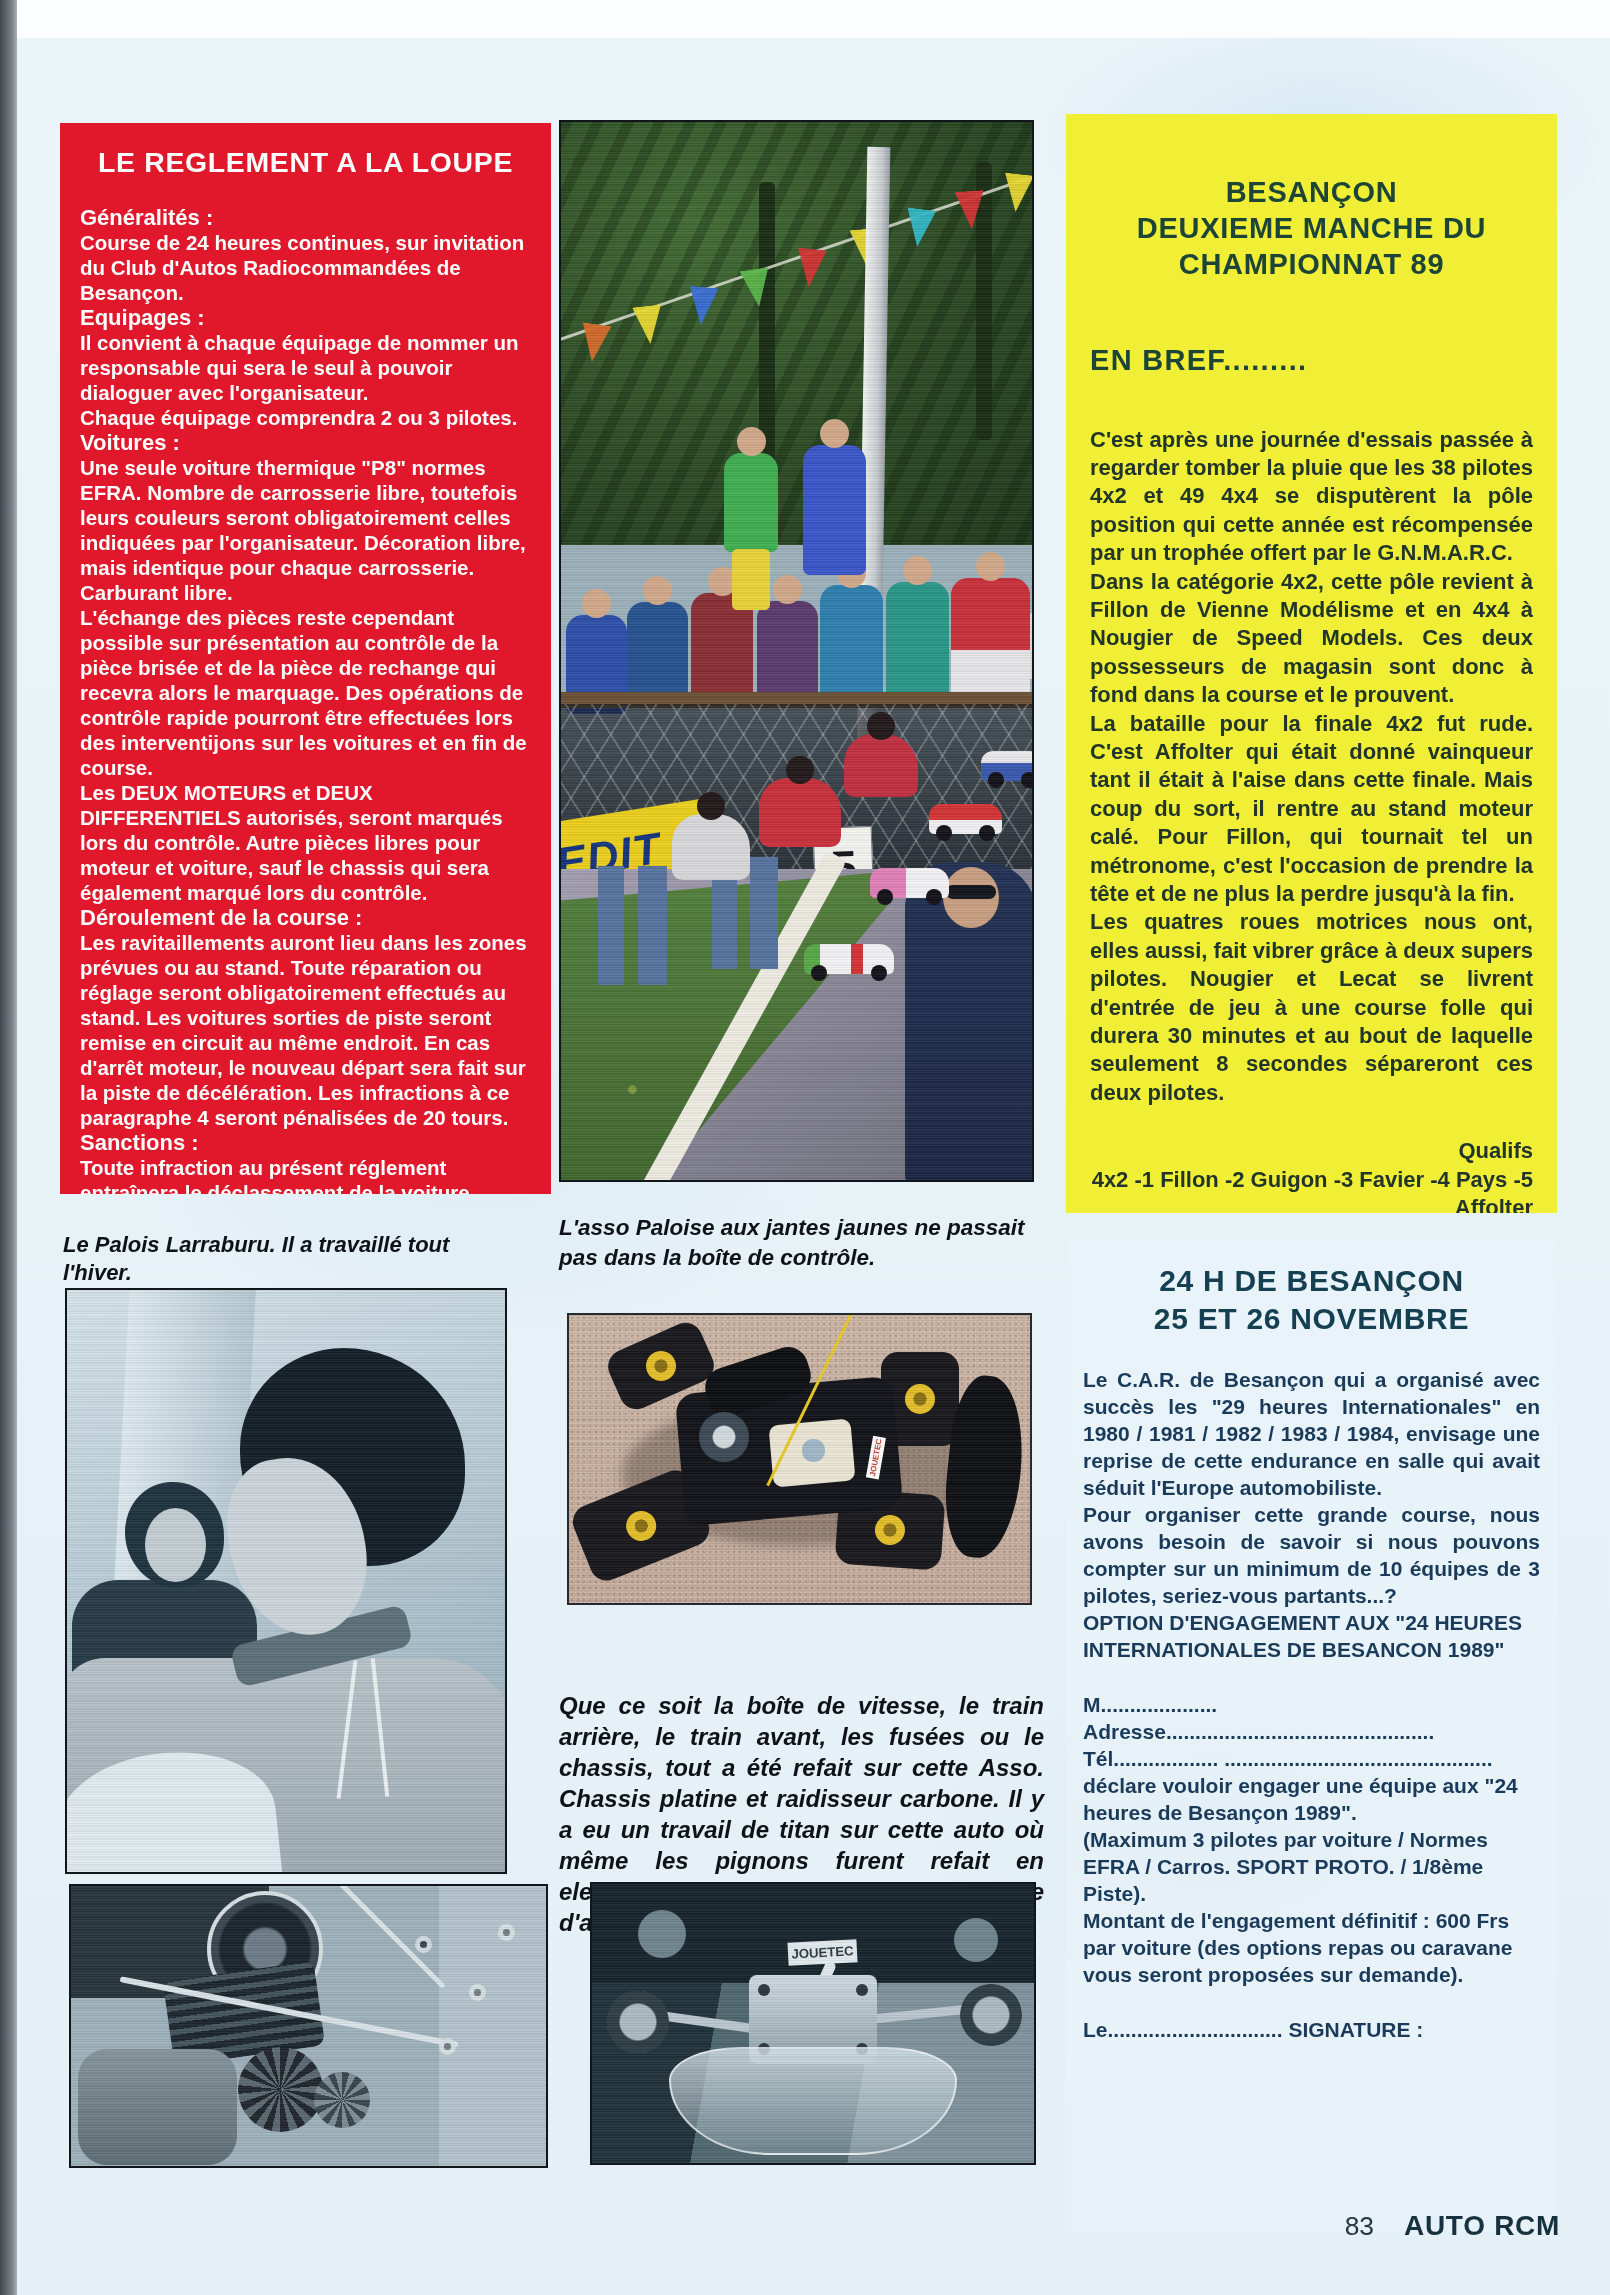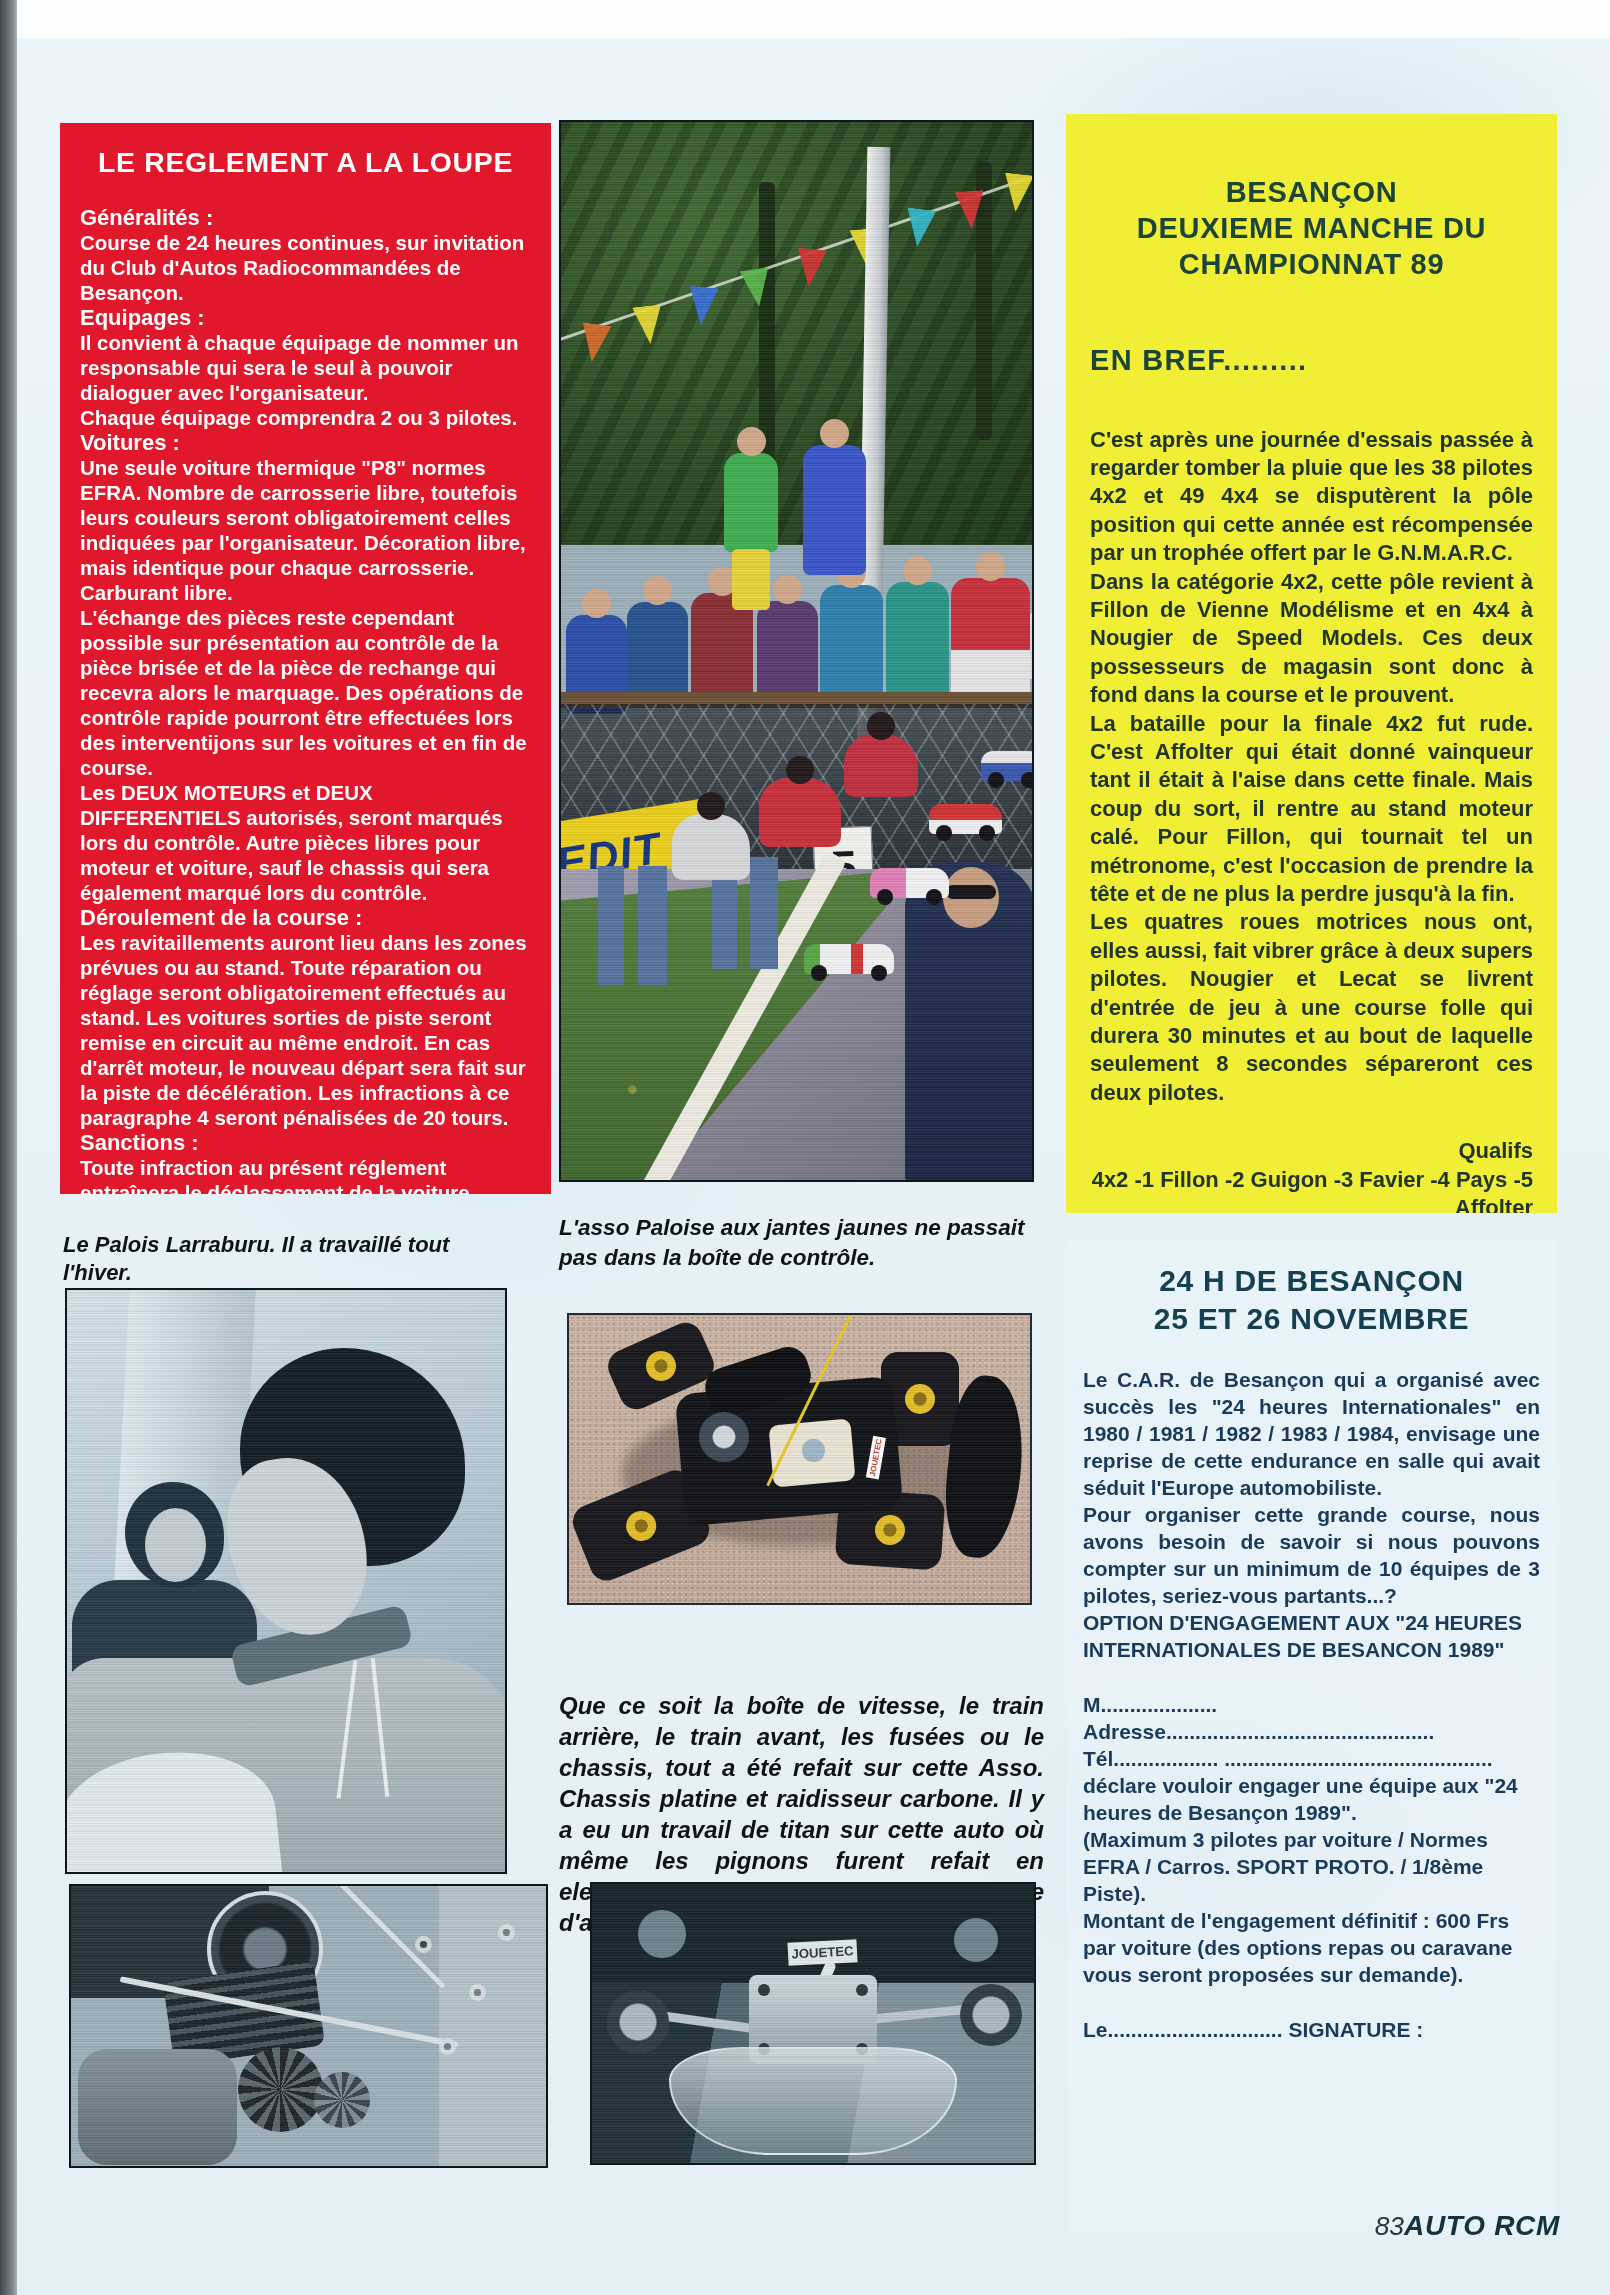--- a/index.html
+++ b/index.html
@@ -149,21 +149,21 @@
   .bulkhead i{position:absolute;width:12px;height:12px;border-radius:50%;background:#2b373e;}
   .arm{height:9.3px;background:#b9c6cc;border-radius:5.3px;}
   .hub{border-radius:50%;background:radial-gradient(#aab9c1 0 40%,#2d3c44 44% 70%,#81959e 72%);}
   .shock{left:218px;top:74px;width:10.6px;height:82px;background:#dfe7ea;border-radius:5.3px;transform:rotate(24deg);}
   .bumper{left:77px;top:163px;width:288px;height:108px;border:2px solid rgba(255,255,255,.65);box-sizing:border-box;
     background:linear-gradient(rgba(216,229,235,.8),rgba(148,168,178,.45));border-radius:34% 34% 48% 48% / 42% 42% 95% 95%;}
   .grain{left:0;top:0;width:100%;height:100%;
     background:repeating-linear-gradient(0deg,rgba(255,255,255,.05) 0 1.3px,rgba(0,0,0,.05) 1.3px 2.6px);pointer-events:none;}
 
   
-  .footer{position:absolute;left:1223px;top:2210px;width:337px;display:flex;justify-content:flex-end;align-items:baseline;font-style:italic;}
+  .footer{position:absolute;left:1223px;top:2210px;width:337px;display:flex;justify-content:flex-end;align-items:baseline;gap:30px;}
   .footer .pno{font-size:26.4px;color:#26363e;}
   .footer .mag{font-size:28px;font-weight:bold;color:#16323e;letter-spacing:0.7px;}
 </style>
 </head>
 <body>
 
 <div class="page">
   <div class="top-margin"></div>
   <div class="scan-strip"></div>
 
@@ -319,21 +319,21 @@
       <i style="left:9.3px;bottom:9.3px;"></i>
         <i style="right:9.3px;bottom:9.3px;"></i>
     </div>
     <div class="bumper"></div>
     <div class="grain"></div>
   </figure>
 
   <section class="event">
     <div class="etitle" style="margin-bottom:0;">24 H DE BESANÇON</div>
     <div class="etitle" style="margin-top:0;">25 ET 26 NOVEMBRE</div>
-    <p>Le C.A.R. de Besançon qui a organisé avec succès les "24 heures Internationales" en 1980 / 1981 / 1982 / 1983 / 1984, envisage une reprise de cette endurance en salle qui avait séduit l'Europe automobiliste.</p>
+    <p>Le C.A.R. de Besançon qui a organisé avec succès les "29 heures Internationales" en 1980 / 1981 / 1982 / 1983 / 1984, envisage une reprise de cette endurance en salle qui avait séduit l'Europe automobiliste.</p>
     <p>Pour organiser cette grande course, nous avons besoin de savoir si nous pouvons compter sur un minimum de 10 équipes de 3 pilotes, seriez-vous partants...?</p>
     <p class="left">OPTION D'ENGAGEMENT AUX "24 HEURES INTERNATIONALES DE BESANCON 1989"</p>
     <p class="left mt">M.................... Adresse..............................................</p>
     <p class="left">Tél..................   ..............................................</p>
     <p class="left">déclare vouloir engager une équipe aux "24 heures de Besançon 1989".</p>
     <p class="left">(Maximum 3 pilotes par voiture / Normes EFRA / Carros. SPORT PROTO. / 1/8ème Piste).</p>
     <p class="left">Montant de l'engagement définitif : 600 Frs par voiture (des options repas ou caravane vous seront proposées sur demande).</p>
     <p class="left mt">Le.............................. SIGNATURE :</p>
 
   </section>

